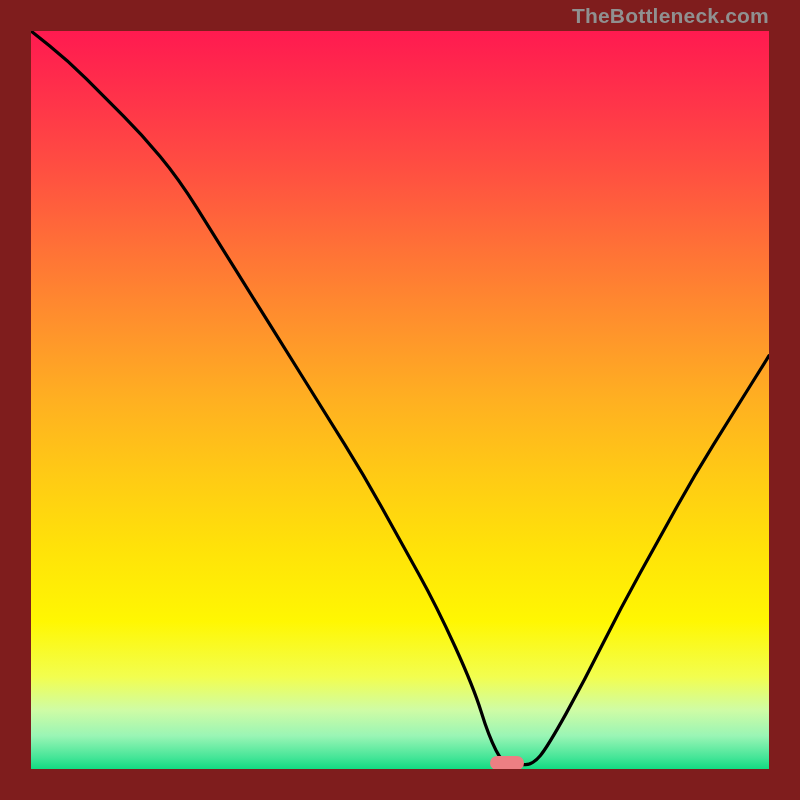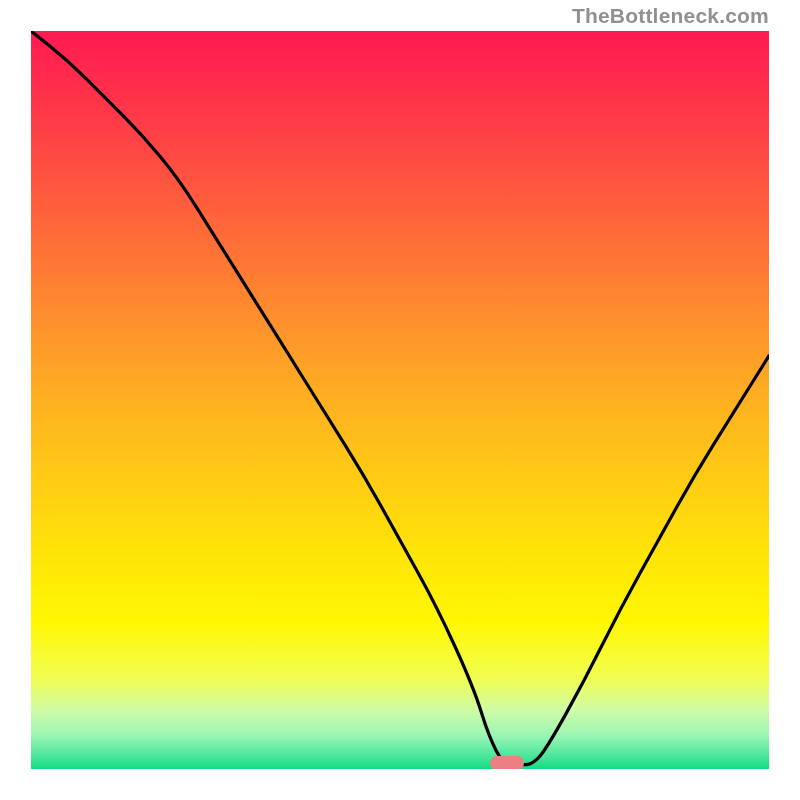--- a/index.html
+++ b/index.html
@@ -9,21 +9,21 @@
     height: 800px;
     background: #000;
     overflow: hidden;
   }
   .frame {
     position: absolute;
     left: 0;
     top: 0;
     width: 800px;
     height: 800px;
-    background: #ffffff;
+    background: #7f1d1d;
   }
   .plot-area {
     position: absolute;
     left: 31px;
     top: 31px;
     width: 738px;
     height: 738px;
     overflow: hidden;
   }
   .gradient-bg {

